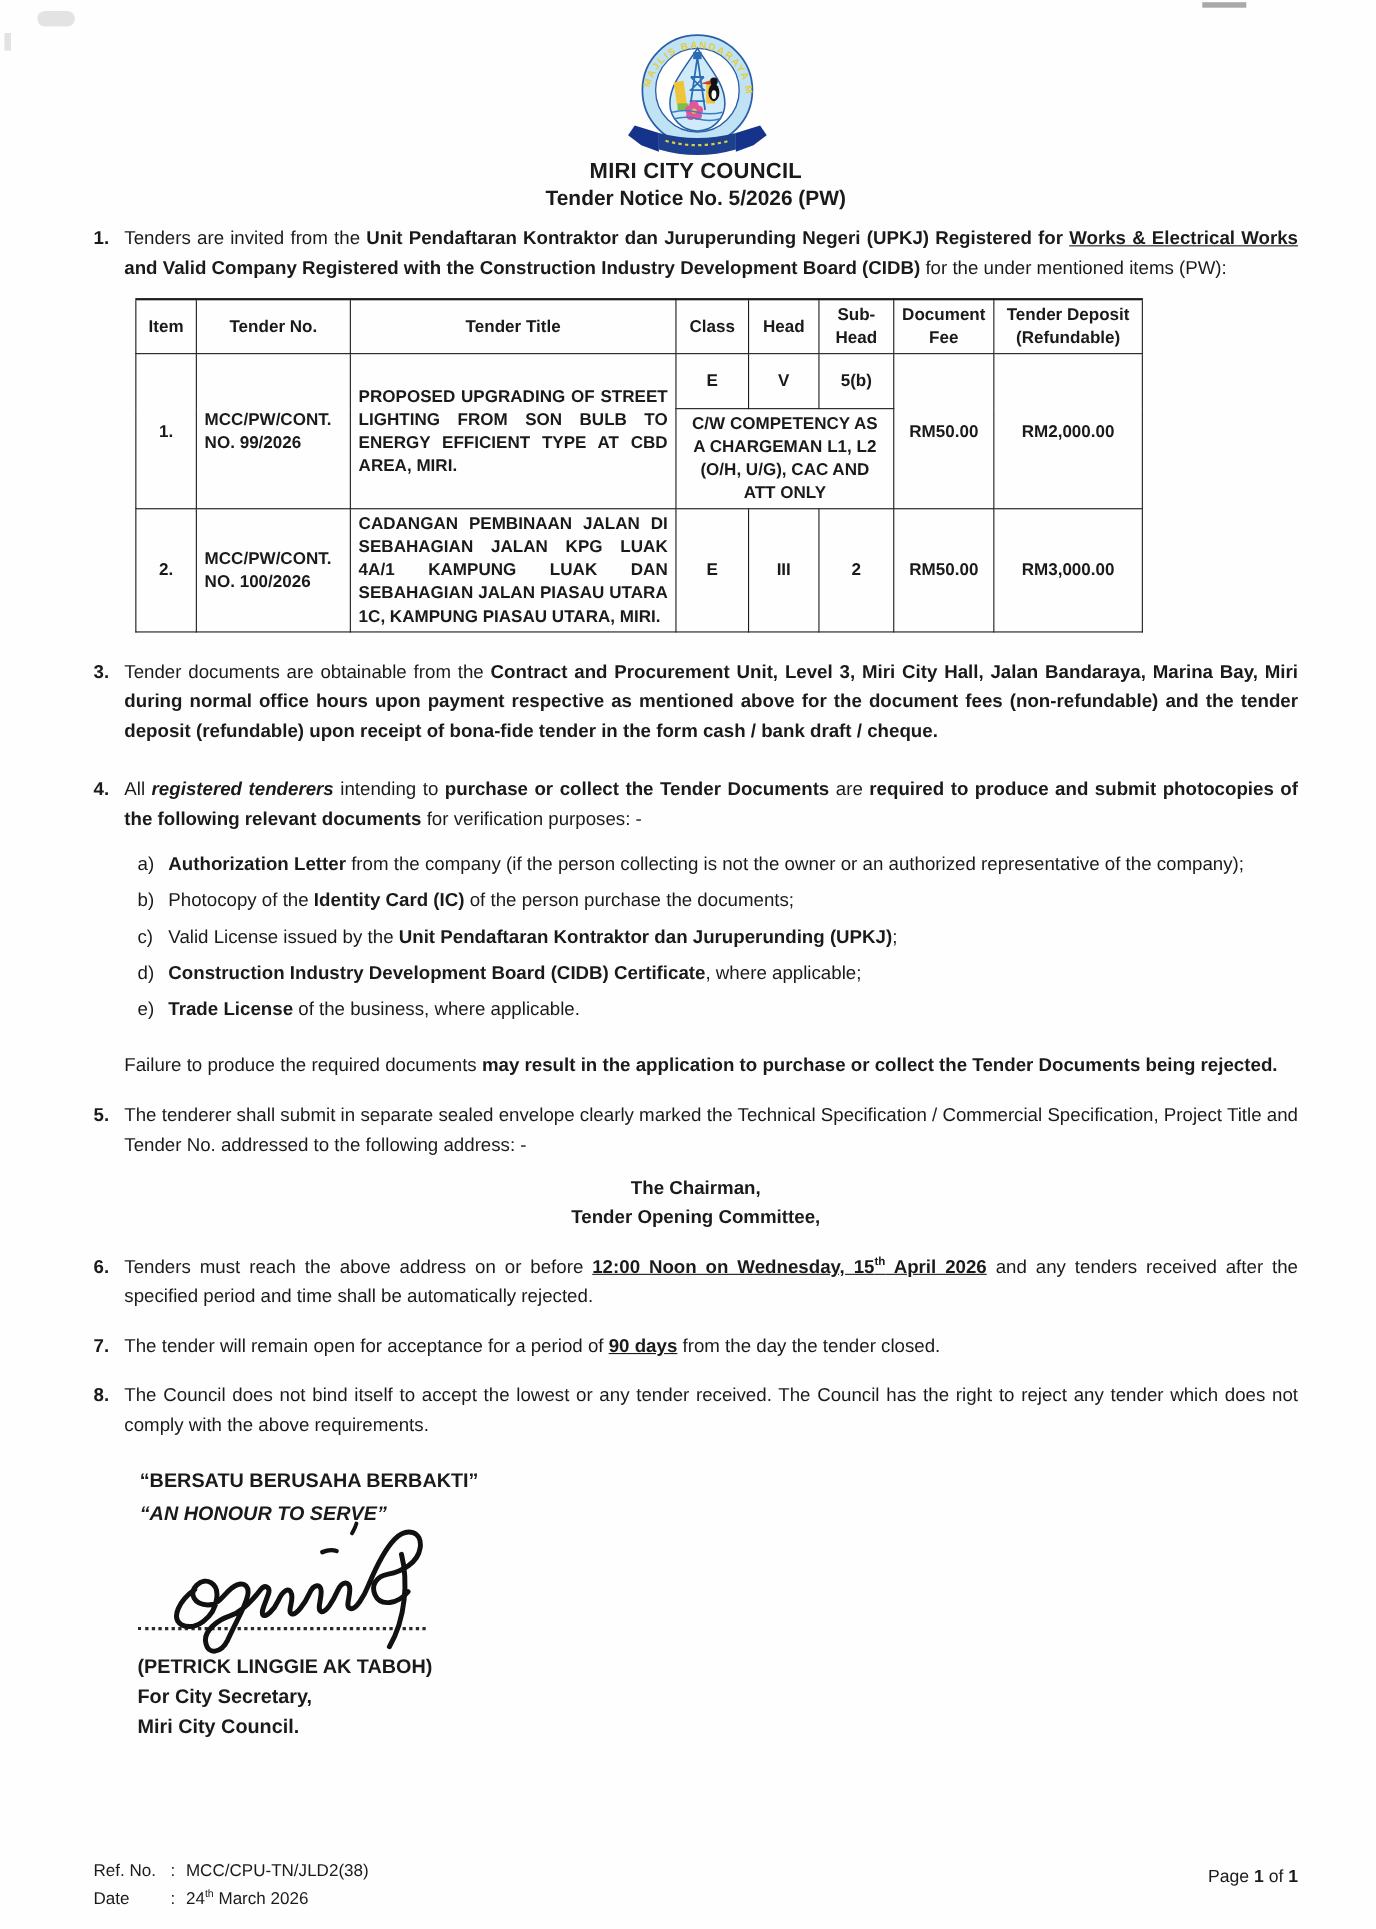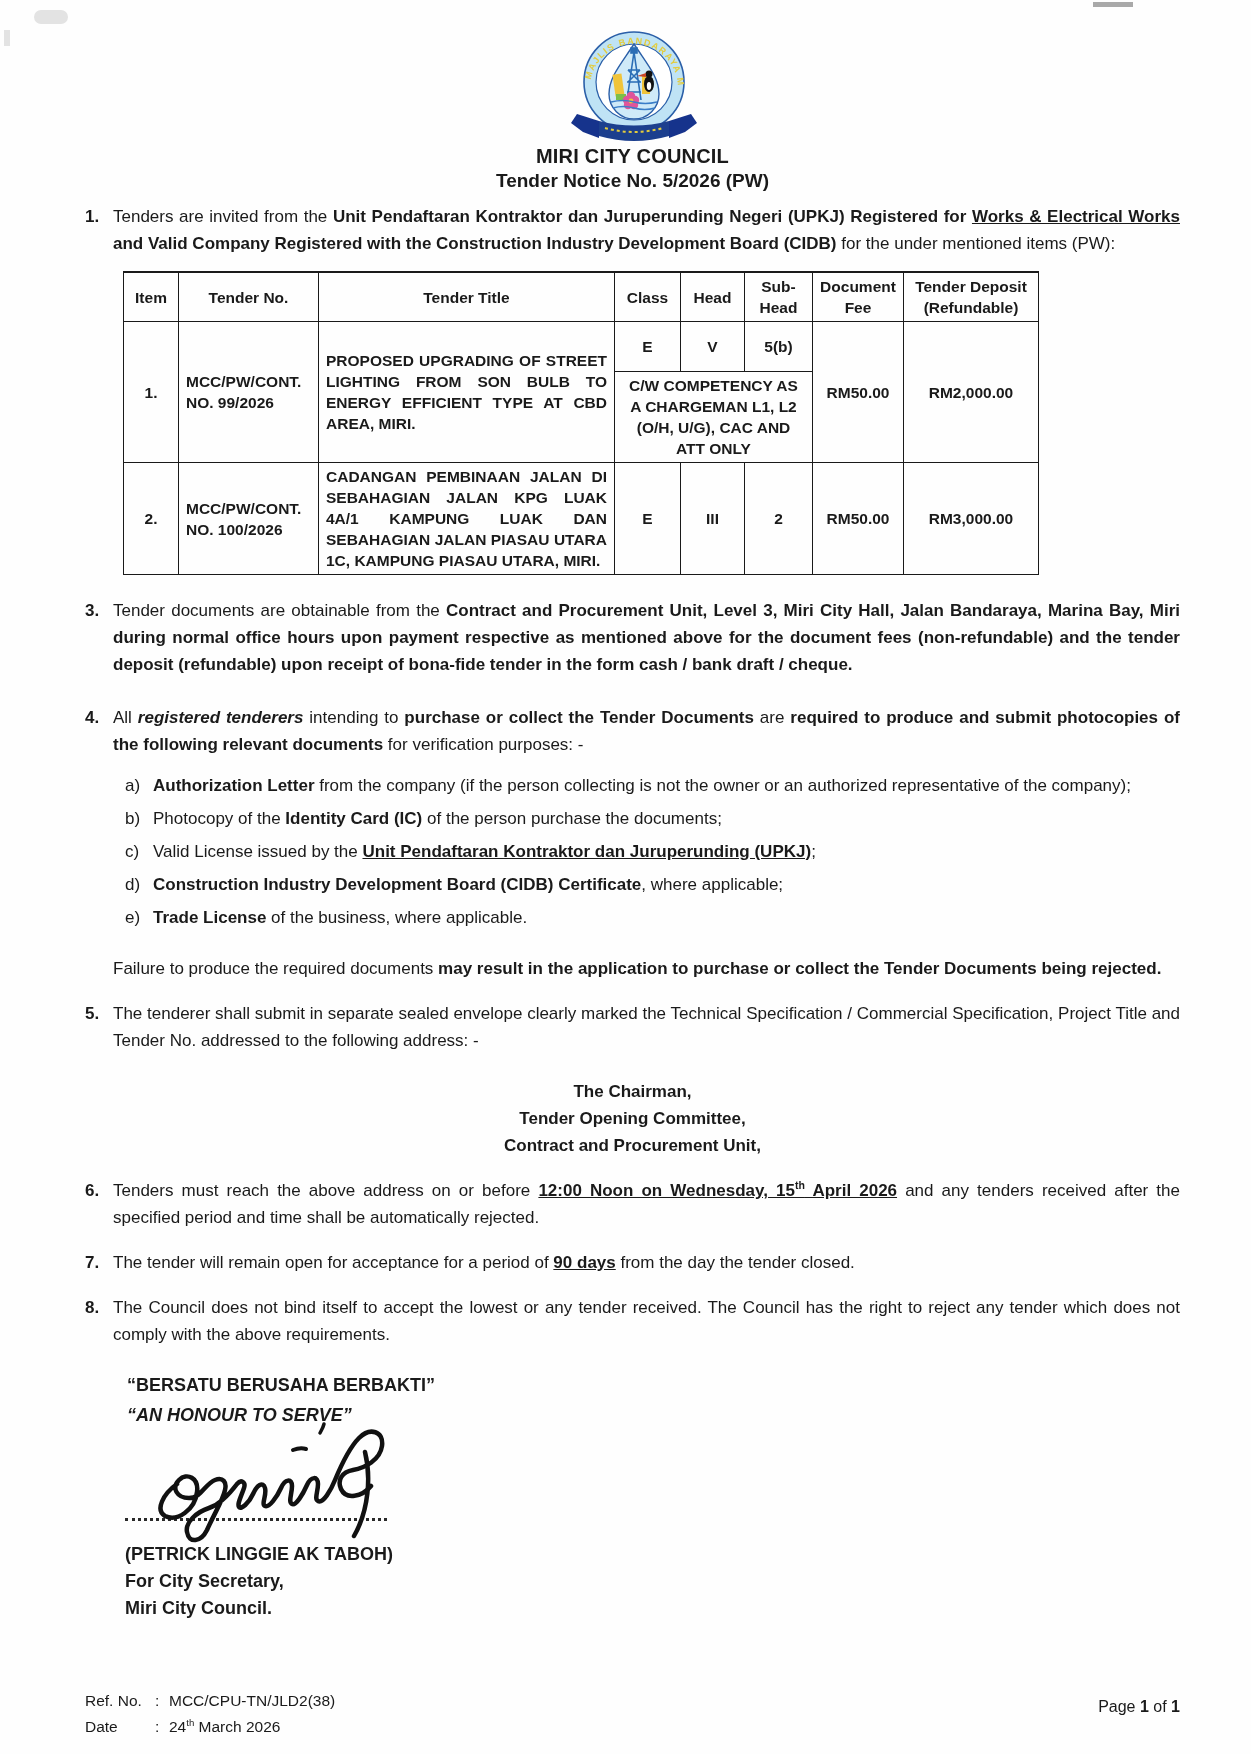--- a/index.html
+++ b/index.html
@@ -29,21 +29,21 @@
   table.tender th,table.tender td{border:1px solid #1a1a1a;padding:3px 7px;
     font-size:15.5px;line-height:21px;font-weight:700;vertical-align:middle;}
   table.tender th{text-align:center;}
   td.c{text-align:center;}
   td.j{text-align:justify;}
   
   .sub{display:flex;margin-left:40px;margin-top:6px;}
   .sub .letter{flex:none;width:28px;}
   .sub .txt{flex:1;text-align:justify;}
   
-  .address{font-weight:700;text-align:center;margin-top:24px;}
+  .address{font-weight:700;text-align:center;margin-top:12px;}
   
   .motto{margin-left:42px;font-weight:700;font-size:18px;line-height:30px;}
   .motto .l2{font-style:italic;}
   
   .sig-block{position:relative;margin-left:40px;margin-top:6px;height:148px;}
   .sig-line{position:absolute;left:0;top:82px;width:262px;border-bottom:3px dotted #2a2a2a;}
   .sig-svg{position:absolute;left:18px;top:-18px;}
   .sig-name{position:absolute;left:0;top:105px;font-weight:700;font-size:18px;line-height:27px;white-space:nowrap;}
   
   .footer{position:absolute;left:85px;right:71px;top:1688px;display:flex;justify-content:space-between;align-items:flex-start;font-size:15.5px;line-height:26px;}
@@ -183,21 +183,21 @@
       <div class="sub">
         <span class="letter">a)</span>
         <span class="txt"><span style="font-weight: 700;">Authorization Letter</span><span> from the company (if the person collecting is not the owner or an authorized representative of the company);</span></span>
       </div>
       <div class="sub">
         <span class="letter">b)</span>
         <span class="txt"><span>Photocopy of the </span><span style="font-weight: 700;">Identity Card (IC)</span><span> of the person purchase the documents;</span></span>
       </div>
       <div class="sub">
         <span class="letter">c)</span>
-        <span class="txt"><span>Valid License issued by the </span><span style="font-weight: 700; text-decoration: underline;">Unit Pendaftaran Kontraktor dan Juruperunding (UPKJ)</span><span>;</span></span>
+        <span class="txt"><span>Valid License issued by the </span><span style="font-weight: 700;">Unit Pendaftaran Kontraktor dan Juruperunding (UPKJ)</span><span>;</span></span>
       </div>
       <div class="sub">
         <span class="letter">d)</span>
         <span class="txt"><span style="font-weight: 700;">Construction Industry Development Board (CIDB) Certificate</span><span>, where applicable;</span></span>
       </div>
       <div class="sub">
         <span class="letter">e)</span>
         <span class="txt"><span style="font-weight: 700;">Trade License</span><span> of the business, where applicable.</span></span>
       </div>
     </div>
@@ -208,21 +208,20 @@
     </div>
 
     <div class="para" style="margin-top:18px;">
       <span class="num">5.</span>
       <span class="txt"><span>The tenderer shall submit in separate sealed envelope clearly marked the Technical Specification / Commercial Specification, Project Title and Tender No. addressed to the following address: -</span></span>
     </div>
 
     <div class="address">
       <div>The Chairman,</div>
       <div>Tender Opening Committee,</div>
-      <div>Contract and Procurement Unit,</div>
     </div>
 
     <div class="para" style="margin-top:18px;">
       <span class="num">6.</span>
       <span class="txt"><span>Tenders must reach the above address on or before </span><span style="text-decoration: underline;"><span style="font-weight: 700;">12:00 Noon on Wednesday, 15</span><sup style="font-weight: 700;">th</sup><span style="font-weight: 700;"> April 2026</span></span><span> and any tenders received after the specified period and time shall be automatically rejected.</span></span>
     </div>
 
     <div class="para" style="margin-top:18px;">
       <span class="num">7.</span>
       <span class="txt"><span>The tender will remain open for acceptance for a period of </span><span style="text-decoration: underline;"><span style="font-weight: 700;">90 days</span></span><span> from the day the tender closed.</span></span>

